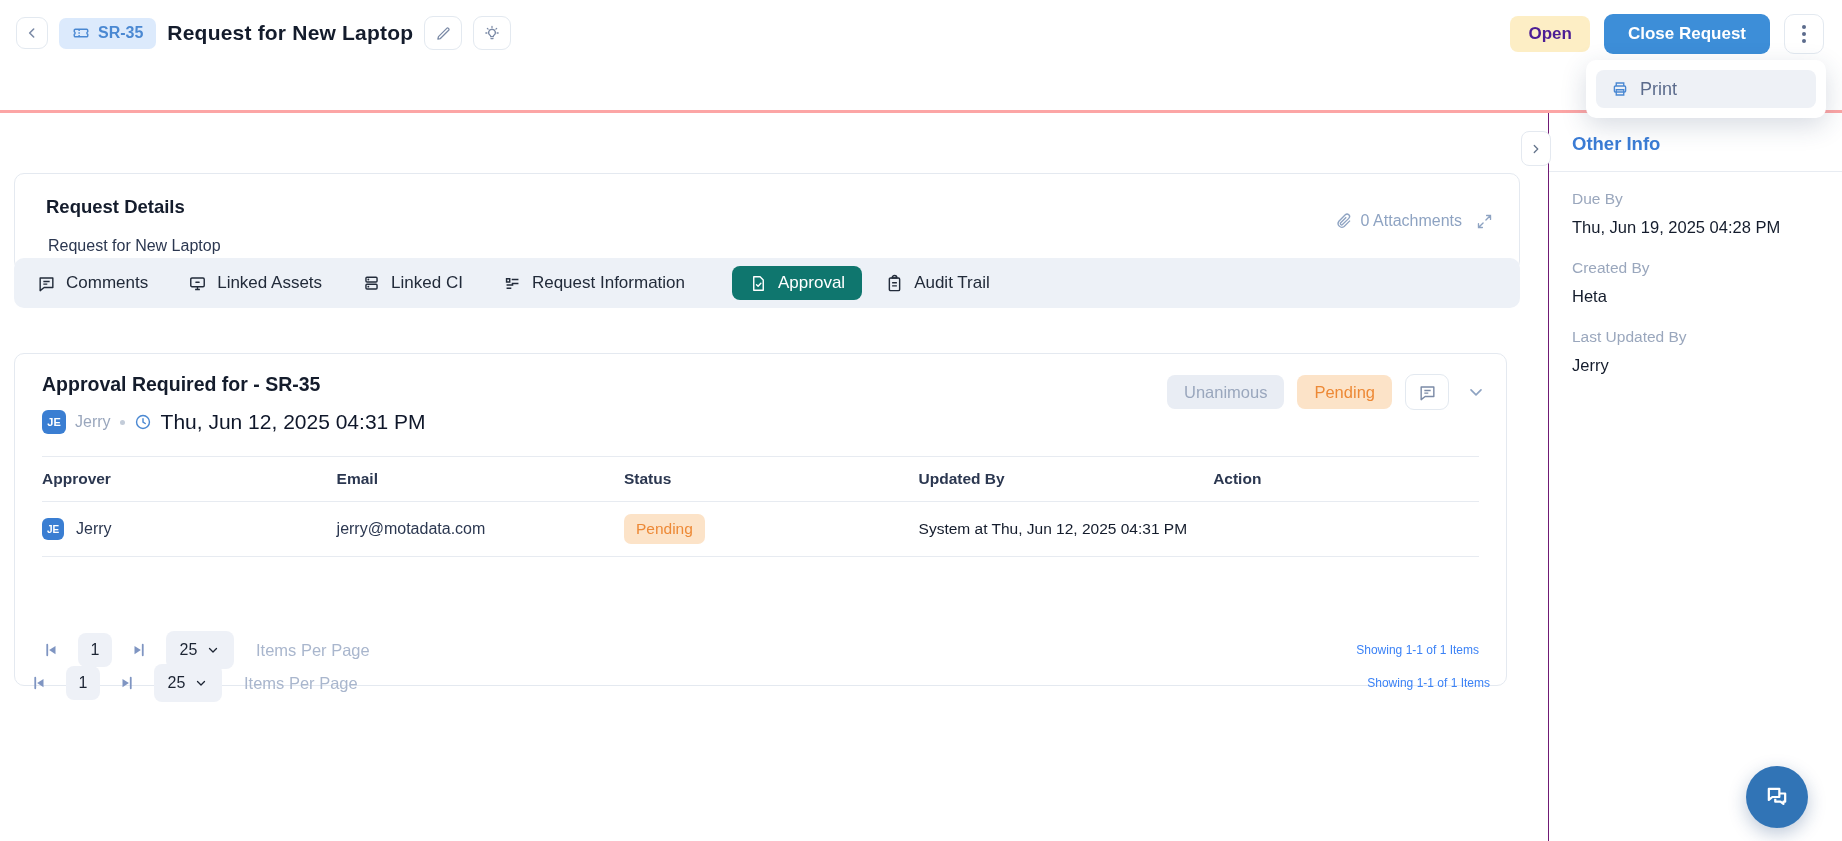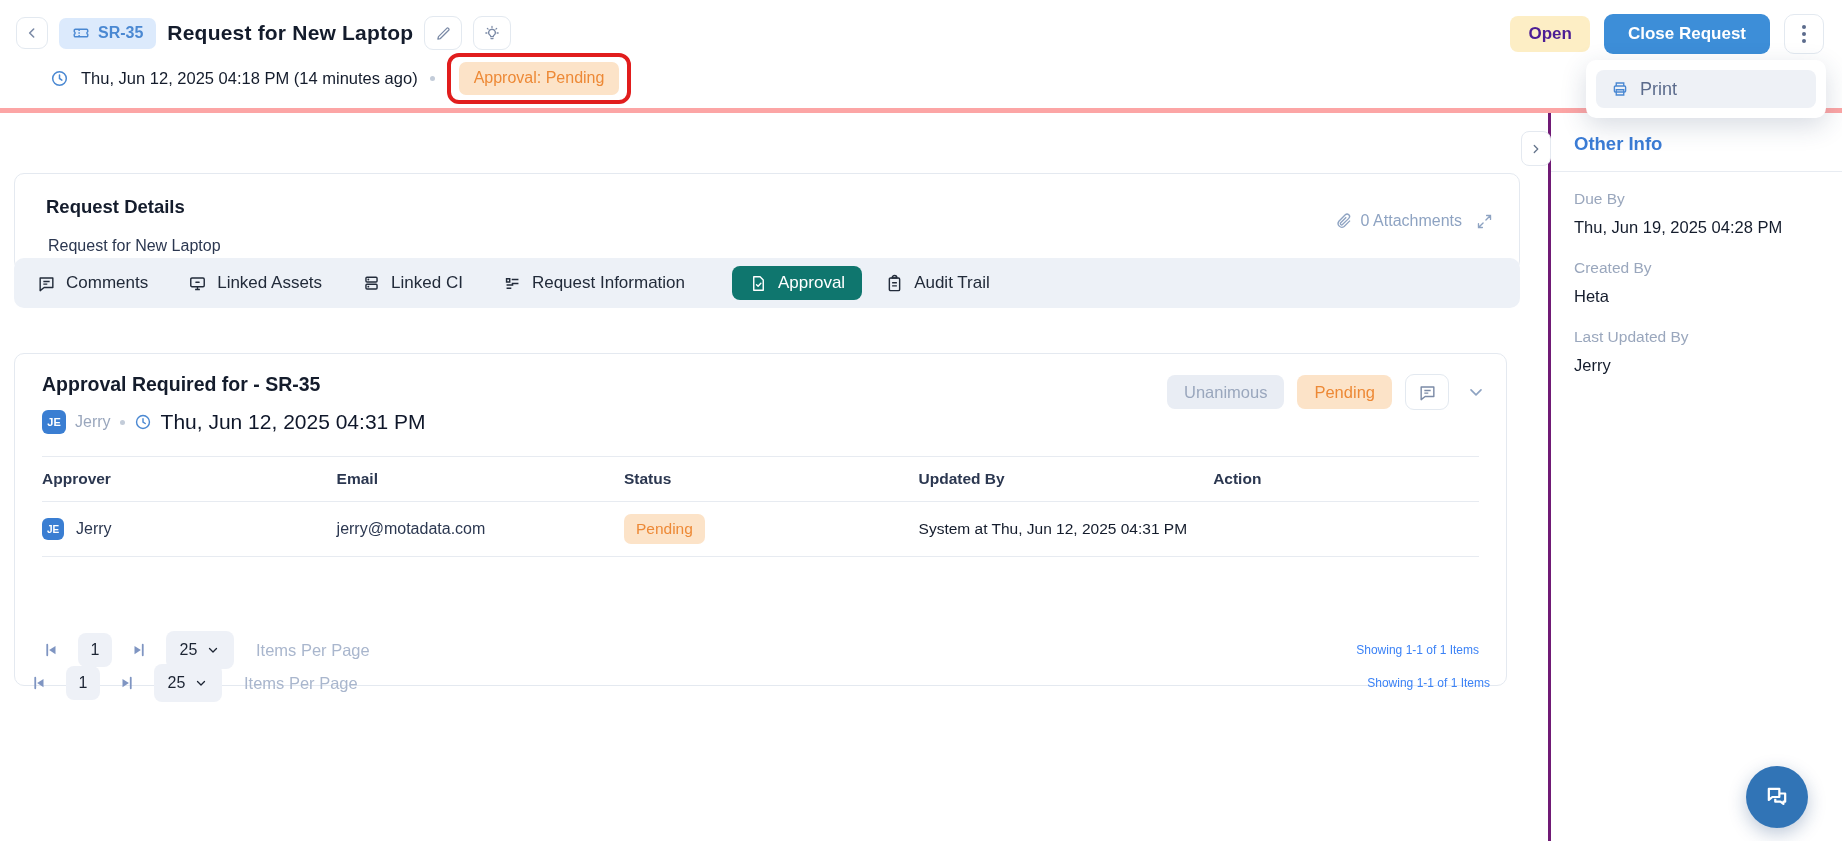--- a/index.html
+++ b/index.html
@@ -1,20 +1,20 @@
 <!DOCTYPE html>
 <html><head>
 <meta charset="utf-8">
 <style>
   * { margin:0; padding:0; box-sizing:border-box; }
   body { background:#fff; font-family:"Liberation Sans", sans-serif; }
   .screen { position:relative; width:1842px; height:841px; background:#fff; overflow:hidden; color:#1c2433; }
 
   
-  .header { position:absolute; left:0; top:0; width:100%; height:113px; background:#fff; border-bottom:5px solid #fca5a5; }
+  .header { position:absolute; left:0; top:0; width:100%; height:113px; background:#fff; border-bottom:3px solid #fca5a5; }
   .hrow1 { position:absolute; left:16px; top:16px; display:flex; align-items:center; gap:11px; }
   .icon-btn { display:flex; align-items:center; justify-content:center; background:#fff; border:1px solid #e3e9f0; border-radius:9px; color:#7b8aa6; cursor:pointer; }
   .back-btn { width:32px; height:32px; }
   .sq-btn { width:38px; height:34px; }
   .ticket-badge { display:flex; align-items:center; gap:8px; height:31px; padding:0 13px; border-radius:7px; background:#dceafc; color:#4a88d2; font-size:16px; font-weight:600; }
   .page-title { font-size:21px; font-weight:700; color:#141c2c; letter-spacing:.2px; }
   .annot-arrow { display:flex; align-items:center; gap:16px; margin-left:8px; }
   .annot-label { font-size:23px; font-weight:600; color:#0d0d0d; }
   .hactions { position:absolute; right:18px; top:14px; display:flex; align-items:center; gap:14px; }
   .open-badge { height:36px; display:flex; align-items:center; padding:0 18px; border-radius:8px; background:#fdeec5; color:#4c1d95; font-size:17px; font-weight:600; }
@@ -75,21 +75,21 @@
   .pager { display:flex; align-items:center; gap:18px; }
   .pager-inner { position:absolute; left:27px; right:27px; bottom:16px; }
   .pager-outer { position:absolute; left:30px; top:664px; width:1460px; }
   .pg-nav { color:#7f95c2; display:flex; cursor:pointer; }
   .pg-num { width:34px; height:34px; background:#eef1f7; border-radius:8px; display:flex; align-items:center; justify-content:center; font-size:16px; color:#1c2433; cursor:pointer; }
   .pg-select { width:68px; height:38px; background:#eef1f7; border-radius:8px; display:flex; align-items:center; justify-content:center; gap:9px; font-size:16px; color:#1c2433; cursor:pointer; }
   .pg-label { color:#a9b6cd; font-size:16.5px; margin-left:4px; }
   .pg-showing { margin-left:auto; color:#3b82f6; font-size:12px; }
 
   
-  .sidebar { position:absolute; left:1548px; top:113px; width:294px; bottom:0; border-left:3px solid #701a75; background:#fff; padding:20px 0 0 23px; }
+  .sidebar { position:absolute; left:1548px; top:113px; width:294px; bottom:0; border-left:1px solid #701a75; background:#fff; padding:20px 0 0 23px; }
   .sb-title { color:#3b7cd5; font-size:18.5px; font-weight:600; padding-bottom:16px; }
   .sb-divider { height:1px; background:#e8ecf2; margin:0 0 18px -23px; width:294px; }
   .sb-label { color:#9aa7bd; font-size:15.5px; margin-bottom:10px; }
   .sb-value { color:#141c2c; font-size:16.5px; margin-bottom:22px; }
 
   
   .chat-fab { position:absolute; left:1746px; top:766px; width:62px; height:62px; border-radius:50%; background:#3174b6; display:flex; align-items:center; justify-content:center; box-shadow:0 6px 18px rgba(20,60,120,.28); cursor:pointer; }
 
   svg { display:block; }
 </style>
@@ -139,33 +139,20 @@
       <button class="close-btn">Close Request</button>
       <div class="icon-btn kebab-btn">
         <span class="dots">
             <i></i>
             <i></i>
             <i></i>
           </span>
       </div>
     </div>
 
-    <div class="hrow2">
-      <span style="color:#4a88d2;">
-        <svg width="19" height="19" viewBox="0 0 24 24" fill="none" stroke="currentColor" stroke-width="1.9">
-            <circle cx="12" cy="12" r="8.6"></circle>
-            <path d="M12 7.5V12l3 2" stroke-linecap="round"></path>
-          </svg>
-      </span>
-      <span class="time-text">Thu, Jun 12, 2025 04:18 PM (14 minutes ago)</span>
-      <span class="sep-dot"></span>
-      <span class="red-box">
-        <span class="approval-badge">Approval: Pending</span>
-      </span>
-    </div>
   </div>
 
   <div class="dropdown">
     <div class="dropdown-item">
       <span style="color:#4a88d2;">
         <svg width="18" height="18" viewBox="0 0 24 24" fill="none" stroke="currentColor" stroke-width="1.8">
             <path d="M7 8V4h10v4"></path>
             <rect x="4.5" y="8" width="15" height="8" rx="1.5"></rect>
             <path d="M7 13h10v7H7z"></path>
           </svg>

